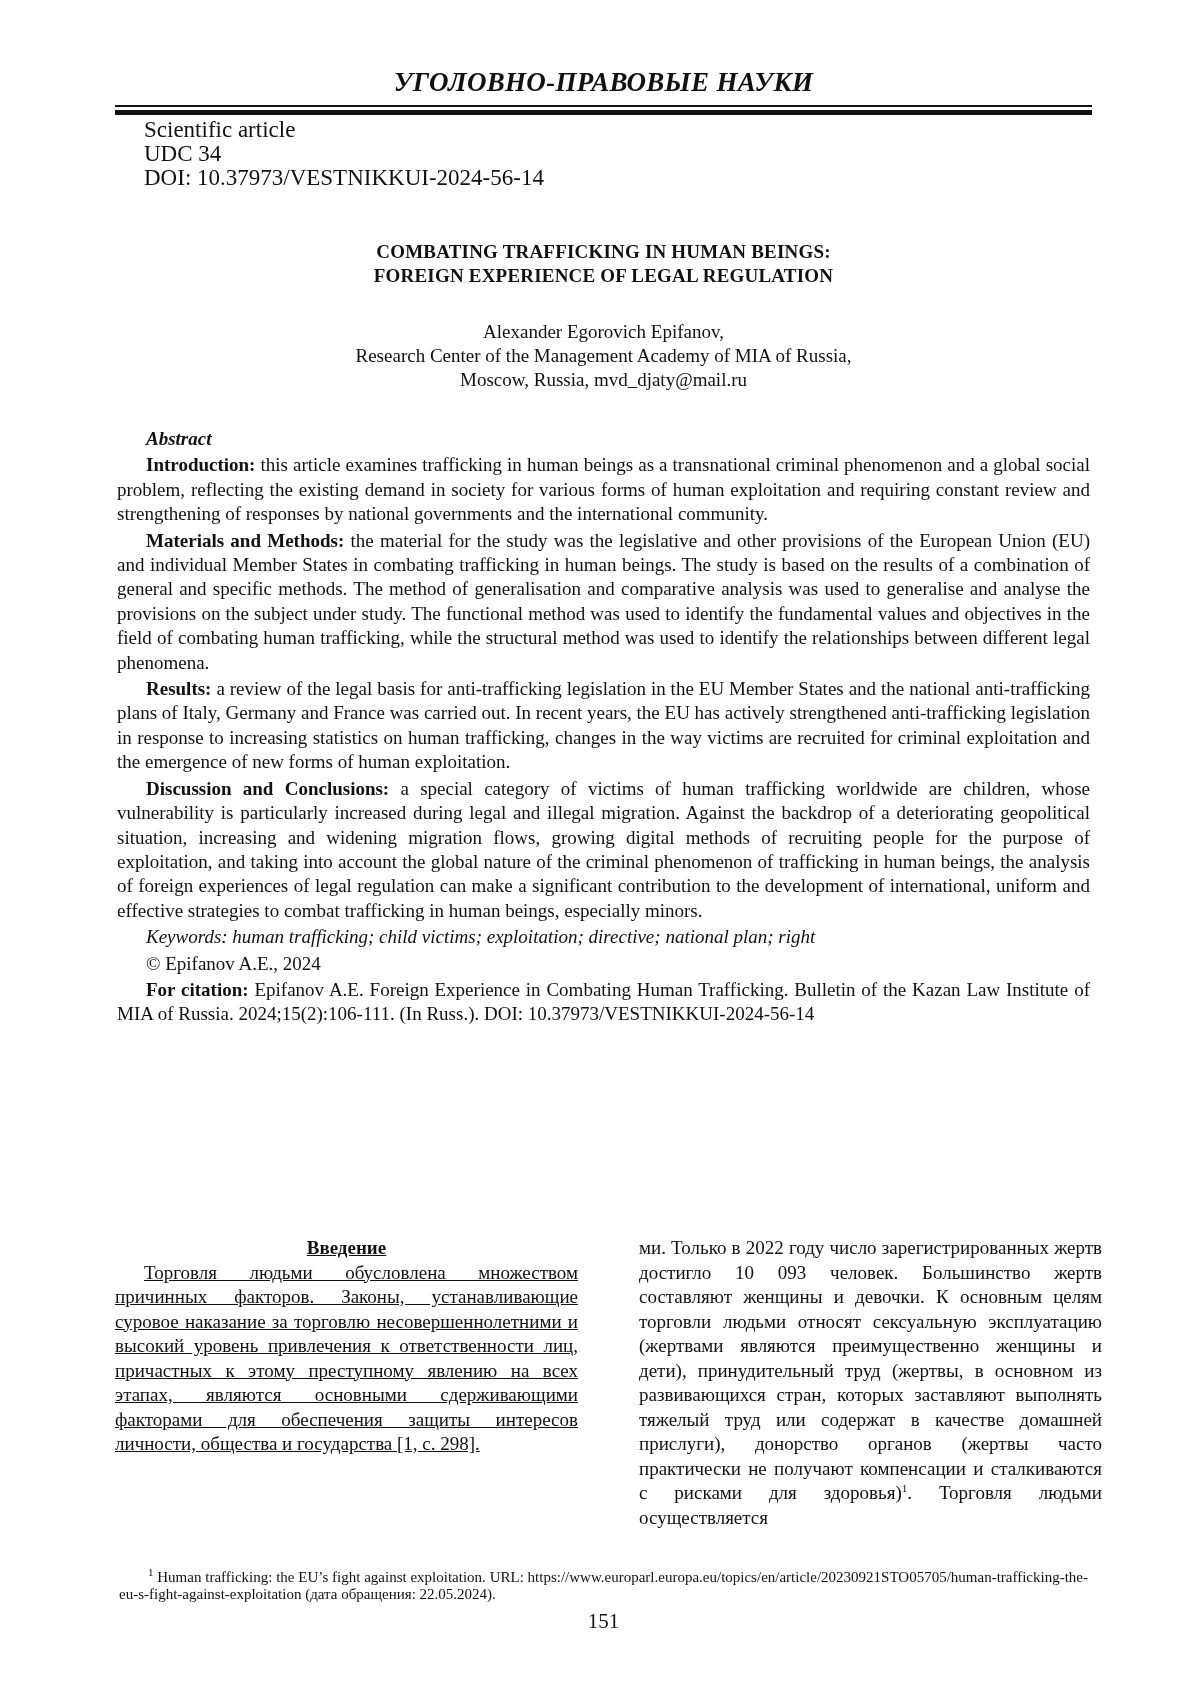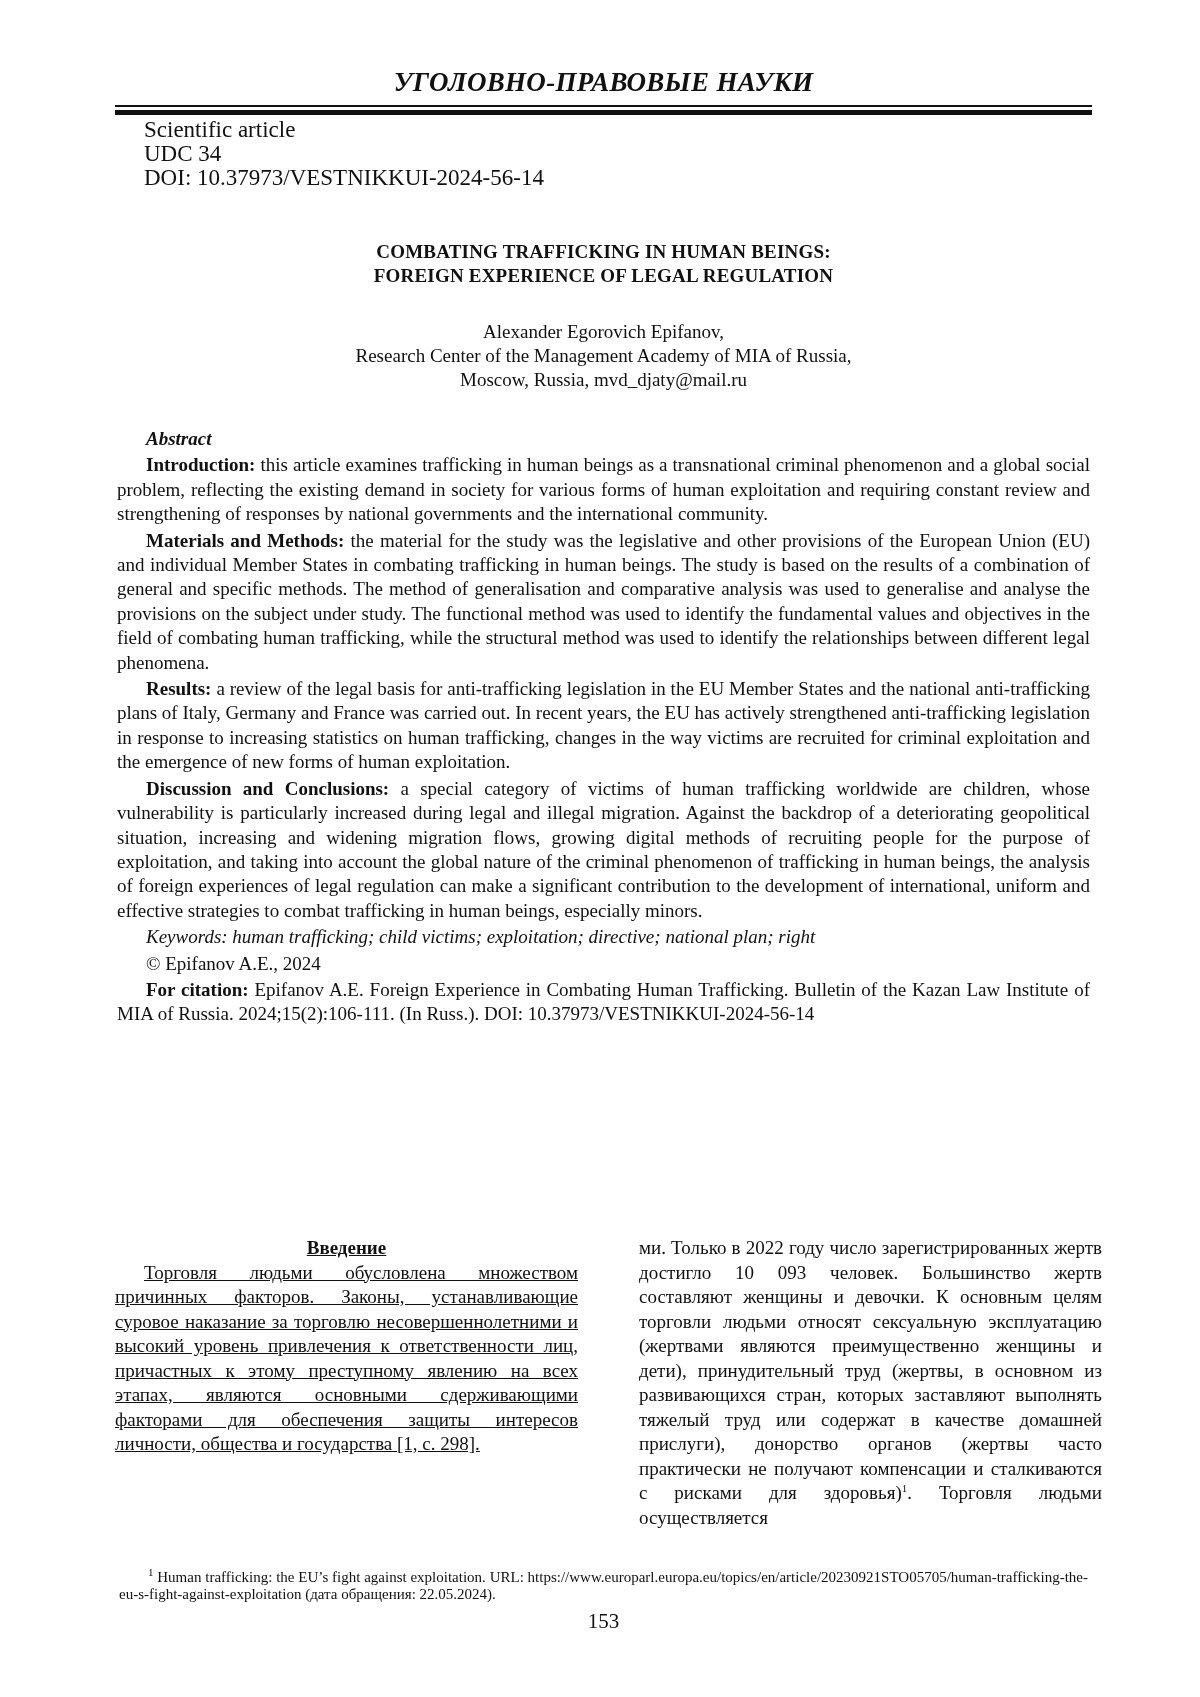--- a/index.html
+++ b/index.html
@@ -181,15 +181,15 @@
   </div>
 
   <div class="col col-right">
     <p class="noindent"><span>ми. Только в 2022 году число зарегистрирован­ных жертв достигло 10 093 человек. Большинство жертв составляют женщины и девочки. К основ­ным целям торговли людьми относят сексуальную эксплуатацию (жертвами являются преимуще­ственно женщины и дети), принудительный труд (жертвы, в основном из развивающихся стран, которых заставляют выполнять тяжелый труд или содержат в качестве домашней прислуги), донор­ство органов (жертвы часто практически не по­лучают компенсации и сталкиваются с рисками для здоровья)</span><sup>1</sup><span>. Торговля людьми осуществляется</span></p>
   </div>
 
   <div class="footnote">
     <p><sup>1</sup><span> Human trafficking: the EU’s fight against exploitation. URL: https://www.europarl.europa.eu/topics/en/article/20230921S­TO05705/human-trafficking-the-eu-s-fight-against-exploitation (дата обращения: 22.05.2024).</span></p>
   </div>
 
-  <div class="page-number">153</div>
+  <div class="page-number">151</div>
 
 </div>
 
 </body></html>

